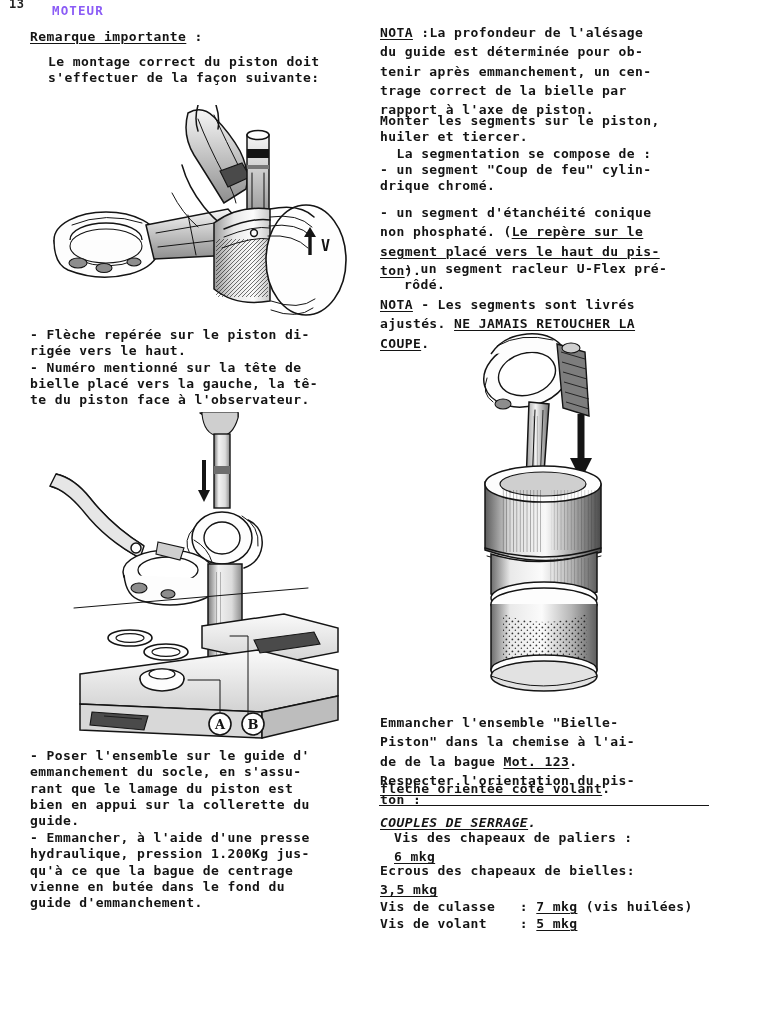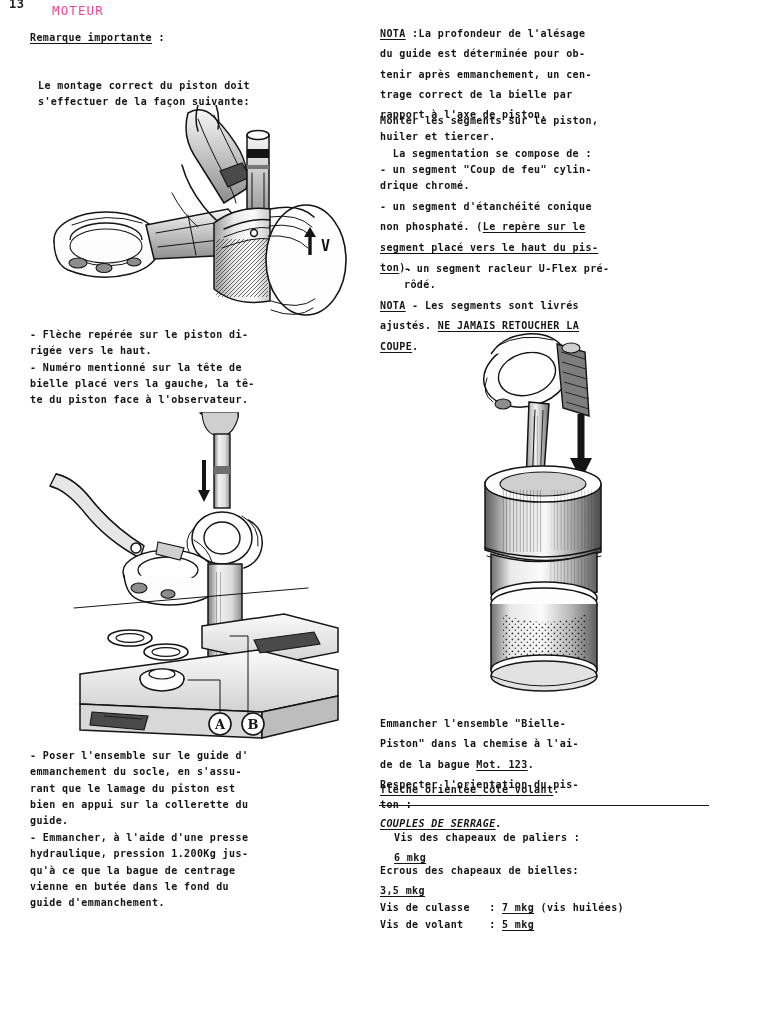--- a/index.html
+++ b/index.html
@@ -6,34 +6,34 @@
   body{
     width:768px;height:1024px;position:relative;overflow:hidden;
     font-family:"DejaVu Sans Mono","Liberation Mono",monospace;
     color:#111;
   }
   .page{position:absolute;inset:0;background:#ffffff;border-radius:21px;}
 
   
   .tw{
     font-family:"DejaVu Sans Mono","Liberation Mono",monospace;
-    font-size:10px;
+    font-size:13px;
     line-height:16.3px;
     letter-spacing:0.4px;
     color:#141414;
     font-weight:700;
     white-space:pre-wrap;
     -webkit-font-smoothing:none;
   }
   .u{text-decoration:underline;text-underline-offset:2px;text-decoration-thickness:1.3px;}
 
   .pagenum{position:absolute;left:9px;top:-3px;font-size:12px;font-weight:700;color:#222;
     font-family:"DejaVu Sans Mono","Liberation Mono",monospace;letter-spacing:.5px;}
-  .moteur{position:absolute;left:52px;top:3px;font-size:12.5px;letter-spacing:1.1px;font-weight:400;
-    font-family:"DejaVu Sans Mono","Liberation Mono",monospace;color:#ec4899;}
+  .moteur{position:absolute;left:52px;top:3px;font-size:12.5px;letter-spacing:1.1px;font-weight:700;
+    font-family:"DejaVu Sans Mono","Liberation Mono",monospace;color:#8b5cf6;}
 
   .blk{position:absolute;}
 
   .hrule{position:absolute;height:0;border-top:1.6px solid #151515;}
 
   
   .fig{position:absolute;}
   .fig svg{display:block;}
 
   .ink{fill:none;stroke:#141414;stroke-width:1.5;stroke-linejoin:round;stroke-linecap:round;}
@@ -52,21 +52,21 @@
 
 <div class="page">
 
   <div class="pagenum">13</div>
   <div class="moteur">MOTEUR</div>
 
   <div class="blk" style="left:30px;top:26px;width:345px;">
     <span class="tw u">Remarque importante</span><span class="tw"> :</span>
   </div>
 
-  <div class="blk tw" style="left:38px;top:54px;width:350px;margin-top:24px;">Le montage correct du piston doit
+  <div class="blk tw" style="left:48px;top:54px;width:350px;">Le montage correct du piston doit
 s'effectuer de la façon suivante:</div>
 
   <div class="fig" style="left:38px;top:105px;">
     <svg width="330" height="215" viewBox="0 0 330 215">
       <defs>
         <linearGradient id="pistShade" x1="0" y1="0" x2="1" y2="0">
           <stop offset="0%" stop-color="#9a9a9a"></stop>
           <stop offset="35%" stop-color="#e8e8e8"></stop>
           <stop offset="70%" stop-color="#fcfcfc"></stop>
           <stop offset="100%" stop-color="#c8c8c8"></stop>
@@ -271,21 +271,21 @@
   </div>
 
   <div class="blk tw" style="left:380px;top:113px;width:332px;">Monter les segments sur le piston,
 huiler et tiercer.</div>
 
   <div class="blk tw" style="left:380px;top:146px;width:332px;">  La segmentation se compose de :</div>
 
   <div class="blk tw" style="left:380px;top:162px;width:332px;">- un segment "Coup de feu" cylin-
 drique chromé.</div>
 
-  <div class="blk" style="left:380px;top:195px;width:332px;">
+  <div class="blk" style="left:380px;top:202px;width:332px;">
     <span class="tw">- un segment d'étanchéité conique
 non phosphaté. (</span><span class="tw u">Le repère sur le
 segment placé vers le haut du pis-
 ton</span><span class="tw">).</span>
   </div>
 
   <div class="blk tw" style="left:404px;top:261px;width:332px;">- un segment racleur U-Flex pré-
 rôdé.</div>
 
   <div class="blk" style="left:380px;top:294px;width:332px;">

